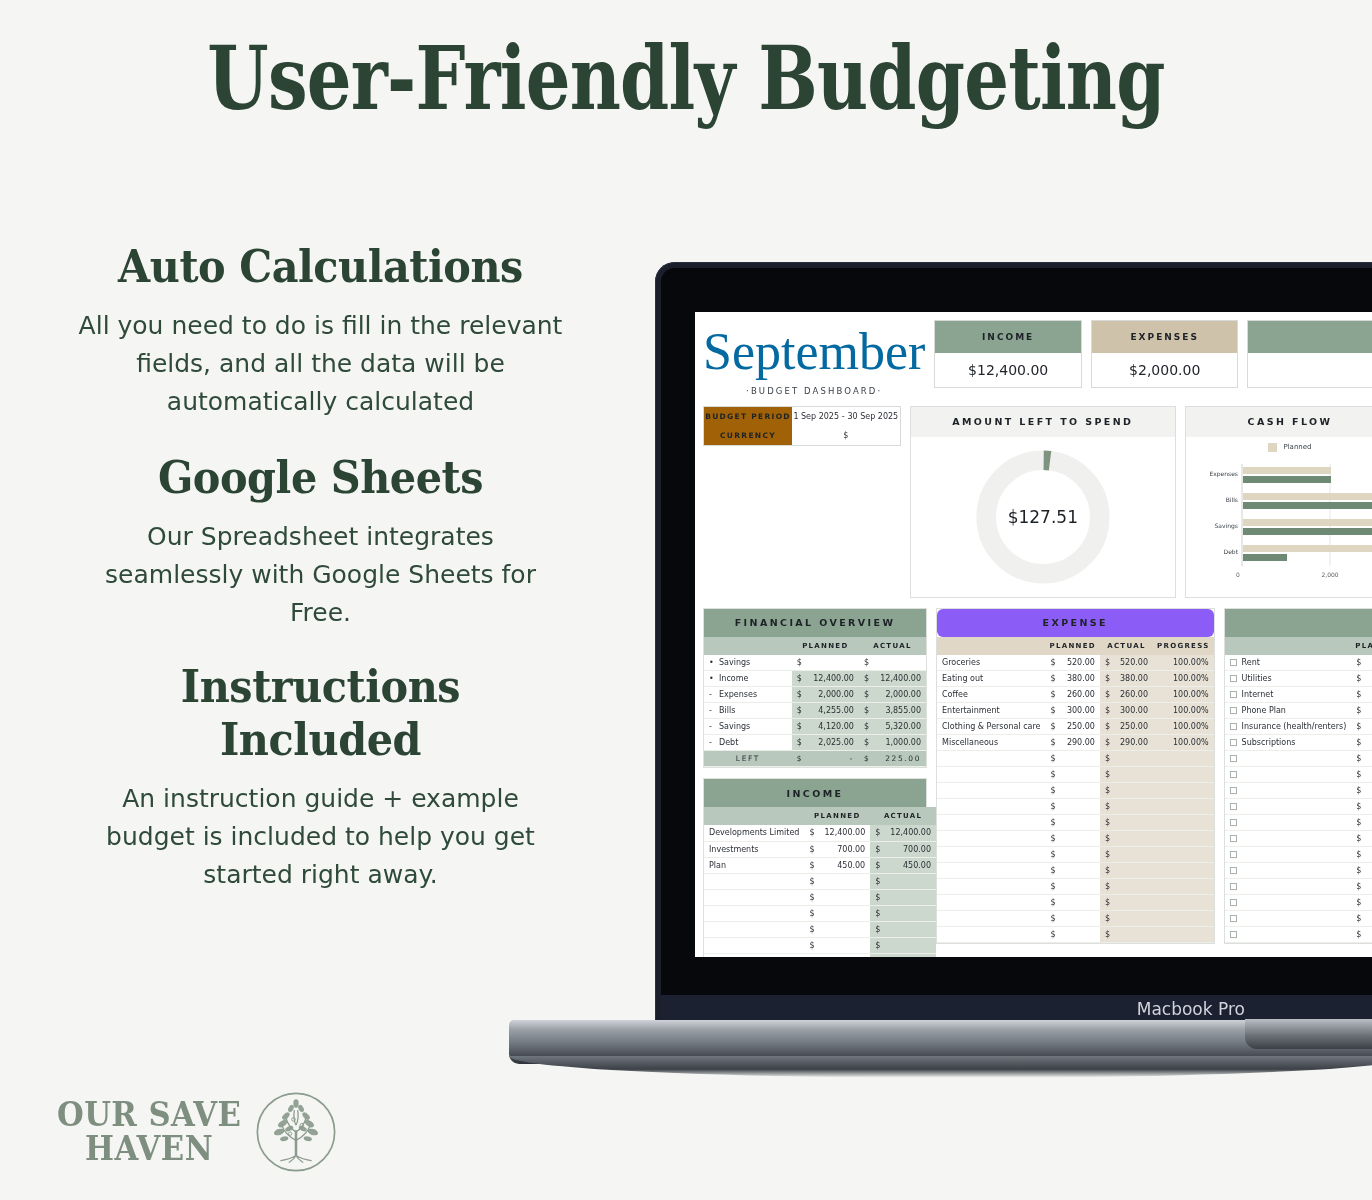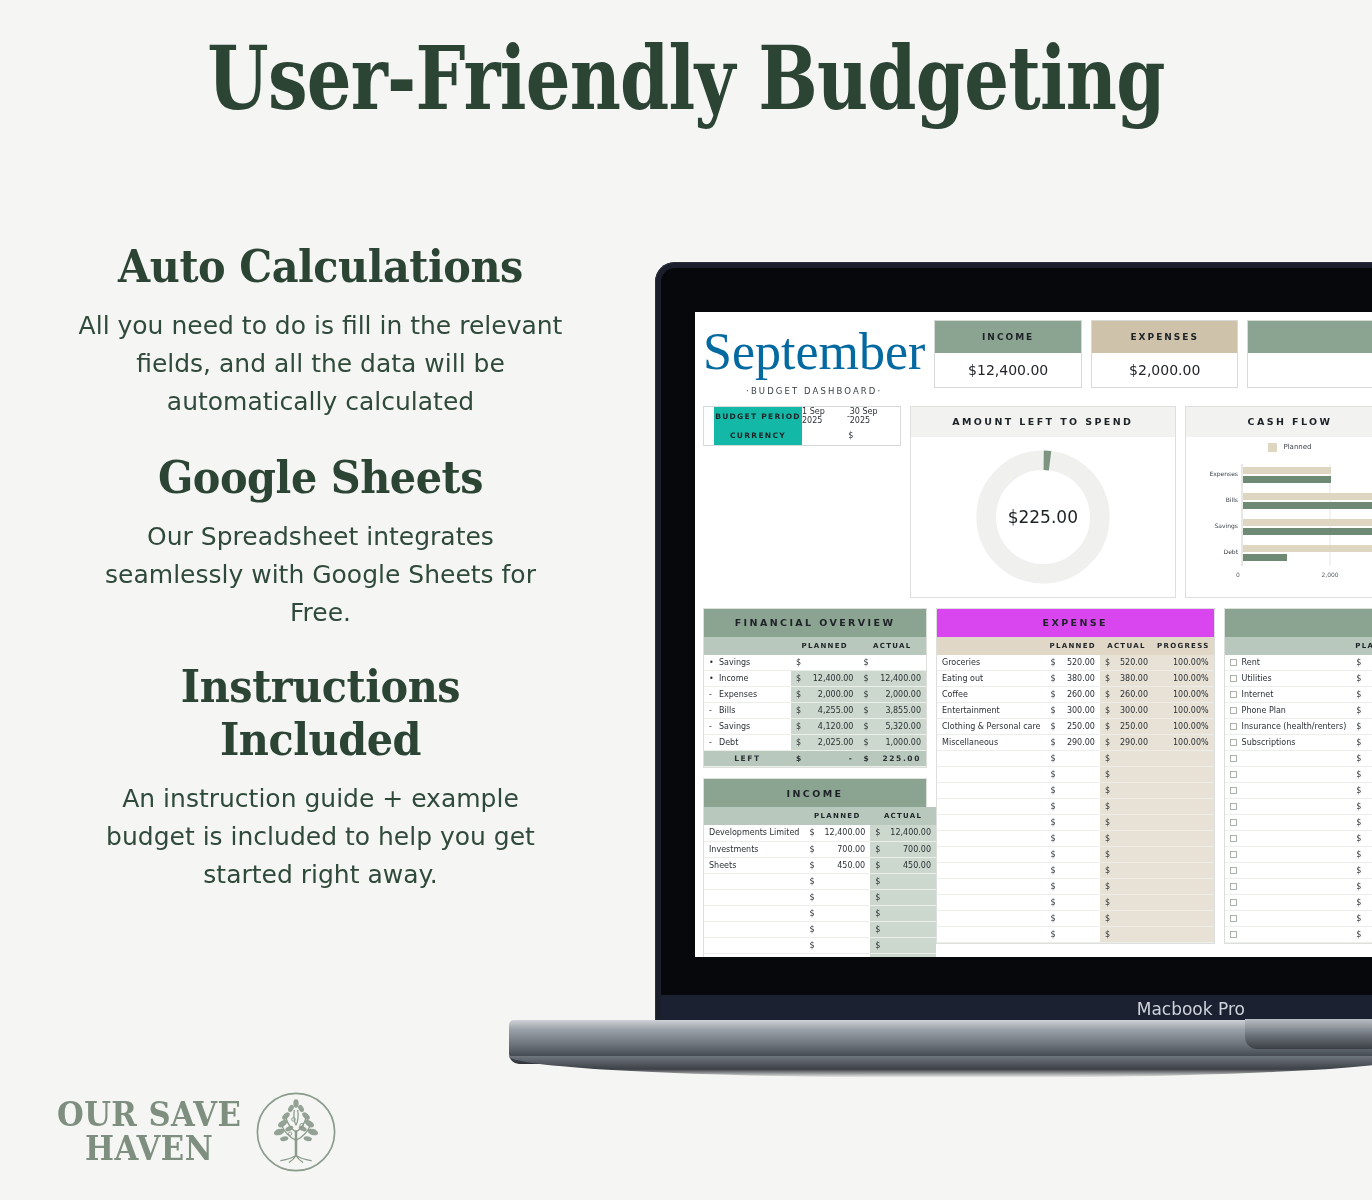--- a/index.html
+++ b/index.html
@@ -190,23 +190,23 @@
   }
 
   .row2 { display: flex; gap: 9px; margin-top: 10px; align-items: flex-start; }
   .period {
     width: 224px;
     border: 1px solid #d7dad6;
     font-size: 8px;
   }
   .period .pr { display: flex; height: 19px; }
   .period .pl {
-    width: 88px; background: #14b8a6; color: #1d2227;
+    width: 88px; background: #a16207; color: #1d2227;
     display: flex; align-items: center; justify-content: center;
-    font-weight: bold; letter-spacing: 1.3px; font-size: 7.5px; margin-left: 10px;
+    font-weight: bold; letter-spacing: 1.3px; font-size: 7.5px;
   }
   .period .pv {
     flex: 1; background: #fff;
     display: flex; align-items: center; justify-content: space-around;
     font-size: 8px; color: #2a2f35;
   }
   .period .pv.center { justify-content: center; }
 
   .panel {
     border: 1px solid #dcdfdb;
@@ -233,38 +233,38 @@
 
   
   .row3 { display: flex; gap: 9px; margin-top: 10px; align-items: flex-start; }
   table.tbl { border-collapse: collapse; width: 100%; font-size: 8px; }
   .tbl-wrap { border: 1px solid #dcdfdb; background: #fff; }
   .tbl-title {
     height: 28px; display: flex; align-items: center; justify-content: center;
     font-size: 9.5px; font-weight: bold; letter-spacing: 2.4px; color: #1d2227;
   }
   .t-green { background: #8ba391; }
-  .t-tan   { background: #d946ef; }
+  .t-tan   { background: #8b5cf6; border-radius: 6px; }
   .tbl th {
     font-size: 7px; letter-spacing: 1.3px; font-weight: bold;
     padding: 5px 4px; color: #1d2227; text-align: center;
   }
   .th-green { background: #b9c8bc; }
   .th-tan   { background: #e0d7c6; }
   .tbl td {
     height: 16px; padding: 0 5px;
     border-bottom: 1px solid #eceee9;
     font-size: 8px; color: #2a2f35;
     white-space: nowrap; overflow: hidden;
   }
   .tbl td.num { text-align: right; }
   .tbl td.cur { text-align: left; width: 13px; }
   .shade-green { background: #ccd8cd; }
   .shade-tan   { background: #e8e2d6; }
-  .ov-foot td { background: #b9c8bc; font-weight: bold; letter-spacing: 1.6px; font-size: 7.5px; text-align: center; }
+  .ov-foot td { background: #b9c8bc; font-weight: normal; letter-spacing: 1.6px; font-size: 7.5px; text-align: center; }
   .bullet { display:inline-block; width: 10px; color:#333; }
   .chk {
     display: inline-block; width: 7px; height: 7px;
     border: 1px solid #a9b3a9; background: #fff;
     margin-right: 5px; vertical-align: middle;
   }
   .fin-panel { width: 224px; }
   .inc-panel { width: 224px; }
   .exp-panel { width: 302px; }
   .bill-panel { width: 210px; }
@@ -377,21 +377,21 @@
           </div>
         </div>
 
         <div class="panel donut-panel">
           <div class="panel-head">AMOUNT LEFT TO SPEND</div>
           <div class="donut-body">
             <svg width="150" height="150" viewBox="0 0 42 42">
               <circle cx="21" cy="21" r="15.9" fill="none" stroke="#f0f1ef" stroke-width="5.5"></circle>
               <circle cx="21" cy="21" r="15.9" fill="none" stroke="#7e9480" stroke-width="5.5" stroke-dasharray="1.8 98.2" stroke-dashoffset="25"></circle>
             </svg>
-            <div class="donut-center">$225.00</div>
+            <div class="donut-center">$127.51</div>
           </div>
         </div>
 
         <div class="panel cash-panel">
           <div class="panel-head">CASH FLOW</div>
           <div class="cash-body">
             <div class="legend">
               <span class="legend-sw"></span>
               <span>Planned</span>
             </div>
@@ -507,21 +507,21 @@
                     <td class="num shade-green">12,400.00</td>
                   </tr>
                   <tr>
                     <td class="">Investments</td>
                     <td class="cur">$</td>
                     <td class="num">700.00</td>
                     <td class="cur shade-green">$</td>
                     <td class="num shade-green">700.00</td>
                   </tr>
                   <tr>
-                    <td class="">Sheets</td>
+                    <td class="">Plan</td>
                     <td class="cur">$</td>
                     <td class="num">450.00</td>
                     <td class="cur shade-green">$</td>
                     <td class="num shade-green">450.00</td>
                   </tr>
                   <tr>
                     <td class=""></td>
                     <td class="cur">$</td>
                     <td class="num"></td>
                     <td class="cur shade-green">$</td>

